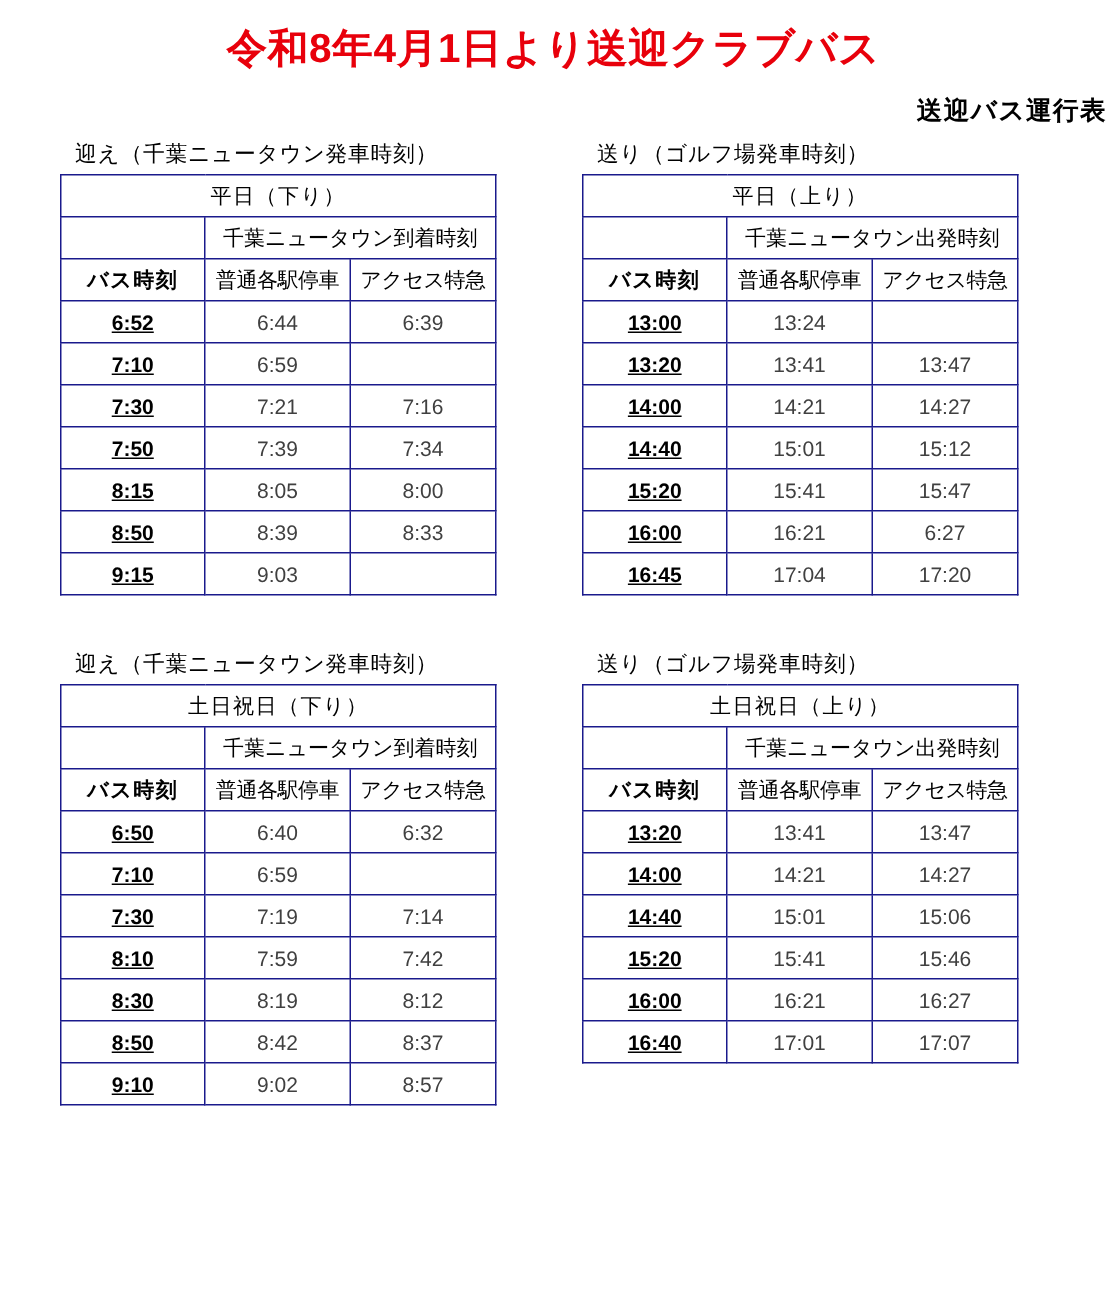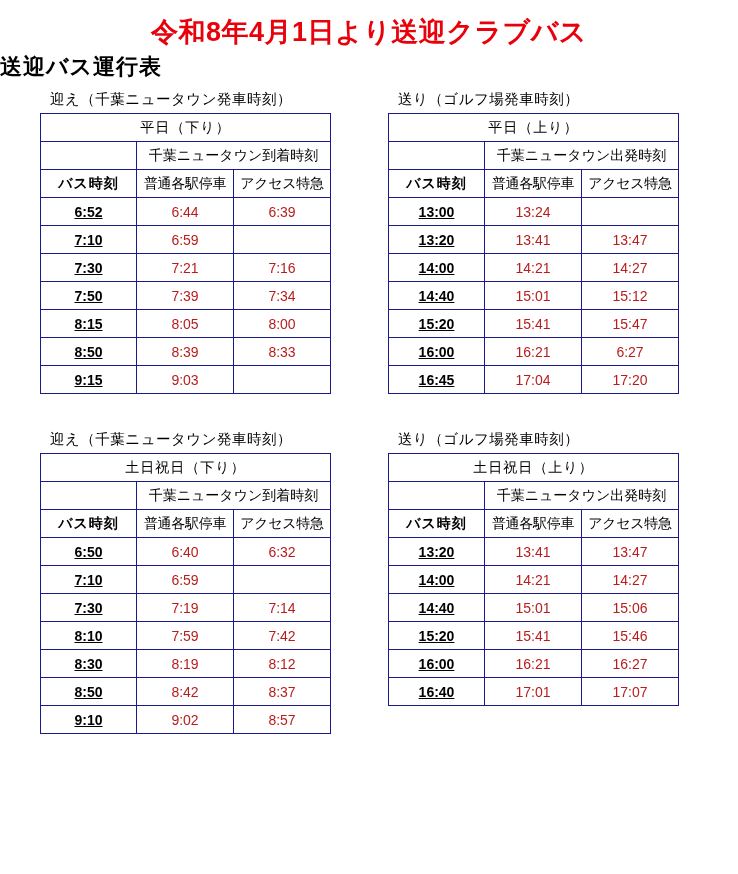--- a/index.html
+++ b/index.html
@@ -25,23 +25,24 @@
     font-weight: bold;
     font-size: 27px;
     line-height: 40px;
     letter-spacing: 0.5px;
     padding-top: 12px;
   }
   .headline .line2 {
     display: block;
   }
   .subtitle {
-    text-align: left;
+    text-align: right;
     font-weight: bold;
-    font-size: 22px;
+    font-size: 17px;
+    margin-top: 10px;
     letter-spacing: 1px;
   }
   .grid {
     margin-top: 8px;
     display: grid;
     grid-template-columns: 350px 1fr;
     column-gap: 0px;
   }
   .block {
     padding-left: 0;
@@ -94,21 +95,21 @@
     font-weight: bold;
     font-size: 15px;
     text-align: right;
     padding-right: 14px;
     text-decoration: underline;
   }
   td.arr-time {
     text-align: right;
     padding-right: 12px;
     font-size: 14px;
-    color: #b91c1c;
+    color: #404040;
   }
   td.no-border {
     border: none;
   }
   .spacer {
     height: 28px;
   }
   .col-a { width: 96px; }
   .col-b { width: 97px; }
   .col-c { width: 97px; }

